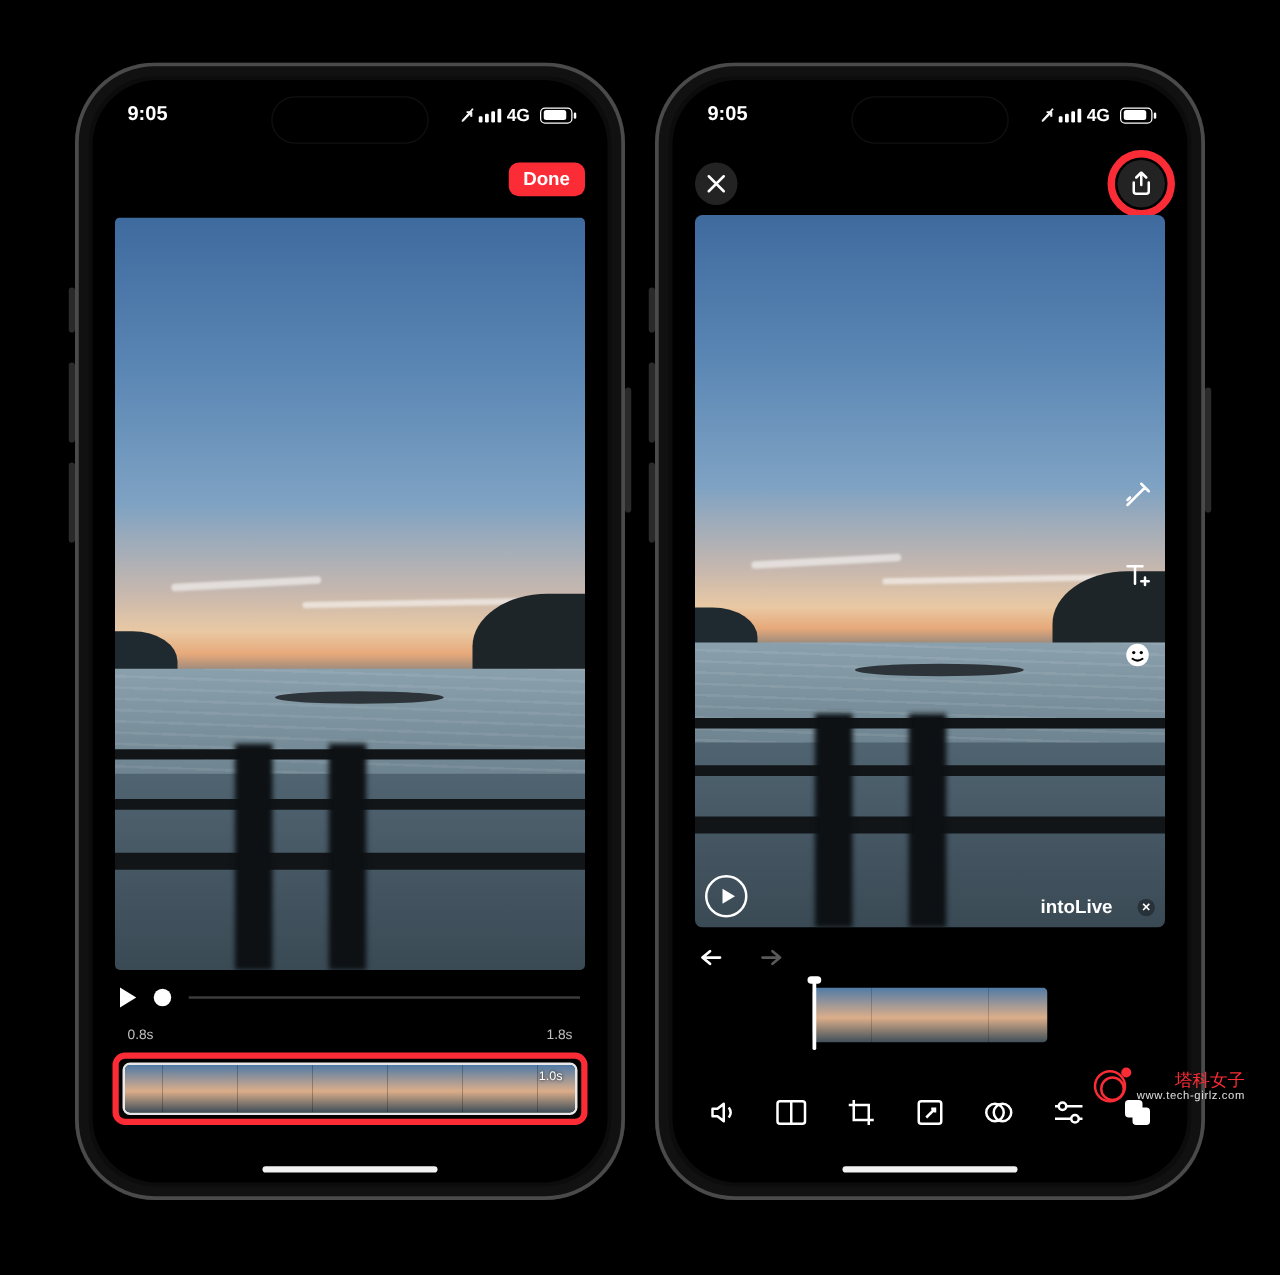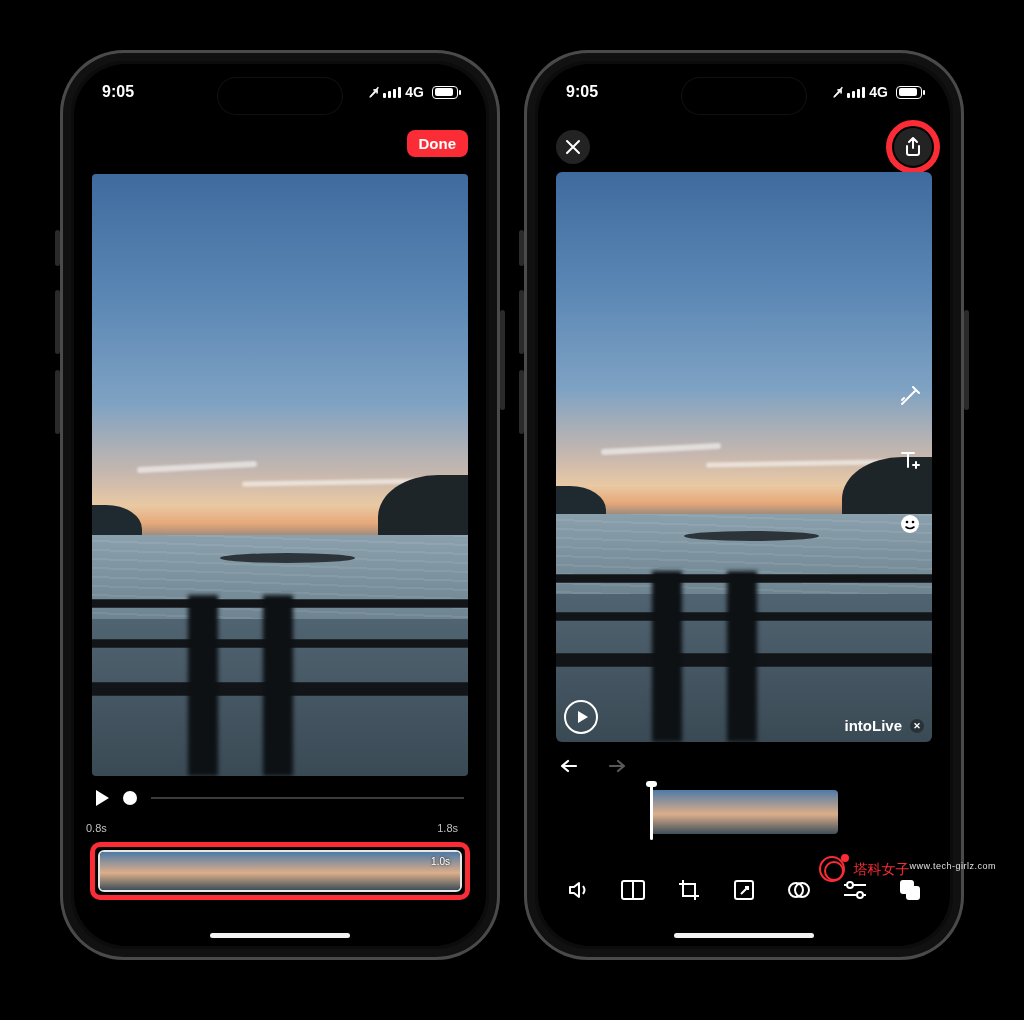--- a/index.html
+++ b/index.html
@@ -143,21 +143,21 @@
 
   
   .scrub{
     position:absolute;left:22px;right:22px;bottom:134px;height:28px;display:flex;align-items:center;gap:14px;
   }
   .scrub .play{width:0;height:0;border-left:13px solid #fff;border-top:8px solid transparent;border-bottom:8px solid transparent;}
   .scrub .dot{width:14px;height:14px;background:#fff;border-radius:50%;}
   .scrub .line{flex:1;height:2px;background:#3b3b3b;}
 
   .timelabels{
-    position:absolute;left:12px;right:28px;bottom:112px;display:flex;justify-content:space-between;font-size:11px;color:#c0c0c0;
+    position:absolute;left:28px;right:28px;bottom:112px;display:flex;justify-content:space-between;font-size:11px;color:#c0c0c0;
   }
 
   .timeline-wrap{
     position:absolute;left:16px;right:16px;bottom:46px;height:58px;
     border:5px solid #fb2c36;border-radius:10px;display:flex;align-items:center;padding:3px;
   }
   .timeline-inner{
     flex:1;height:100%;border:2px solid #e8e8e8;border-radius:6px;overflow:hidden;display:flex;position:relative;
   }
   .timeline-inner .frame{flex:1;position:relative;}
@@ -194,21 +194,21 @@
   }
   .sidetools{
     position:absolute;right:8px;top:210px;display:flex;flex-direction:column;gap:36px;align-items:center;color:#fff;
   }
   .sidetools .t{width:28px;height:28px;display:flex;align-items:center;justify-content:center;font-size:20px;}
   .play-outline{
     position:absolute;left:8px;bottom:8px;width:34px;height:34px;border:2px solid #fff;border-radius:50%;display:flex;align-items:center;justify-content:center;
   }
   .play-outline i{width:0;height:0;border-left:10px solid #fff;border-top:6px solid transparent;border-bottom:6px solid transparent;margin-left:3px;}
   .intolive{
-    position:absolute;right:8px;bottom:8px;font-size:15px;font-weight:600;color:#fff;display:flex;align-items:center;gap:8px;
+    position:absolute;right:8px;bottom:8px;font-size:15px;font-weight:600;color:#fff;display:flex;align-items:center;gap:20px;
   }
   .intolive .x{width:14px;height:14px;background:rgba(0,0,0,.35);border-radius:50%;display:flex;align-items:center;justify-content:center;font-size:9px;}
   .undo-row{
     position:absolute;left:22px;top:694px;display:flex;gap:22px;color:#fff;font-size:18px;
   }
   .undo-row .redo{opacity:.35;}
   .timepos{
     position:absolute;left:0;right:0;top:694px;text-align:center;font-size:12px;color:#c8c8c8;letter-spacing:.2px;
   }
   .r-timeline{
@@ -233,21 +233,21 @@
   }
   .watermark .wm-icon{
     width:26px;height:26px;border:2px solid #fb2c36;border-radius:50%;position:relative;
   }
   .watermark .wm-icon:before{
     content:"";position:absolute;left:3px;top:3px;width:16px;height:16px;border:2px solid #fb2c36;border-radius:50%;
   }
   .watermark .wm-icon:after{
     content:"";position:absolute;right:-6px;top:-4px;width:8px;height:8px;background:#fb2c36;border-radius:50%;
   }
-  .watermark .wm-text{display:flex;flex-direction:row;line-height:1.05;}
+  .watermark .wm-text{display:flex;flex-direction:column;line-height:1.05;align-items:flex-end;}
   .watermark .wm-sub{font-size:9px;color:#e0e0e0;letter-spacing:.5px;}
 
 </style>
 </head>
 <body>
 
 <div class="stage">
 
   <div class="phone left">
     <div class="side-btn sb1"></div>

